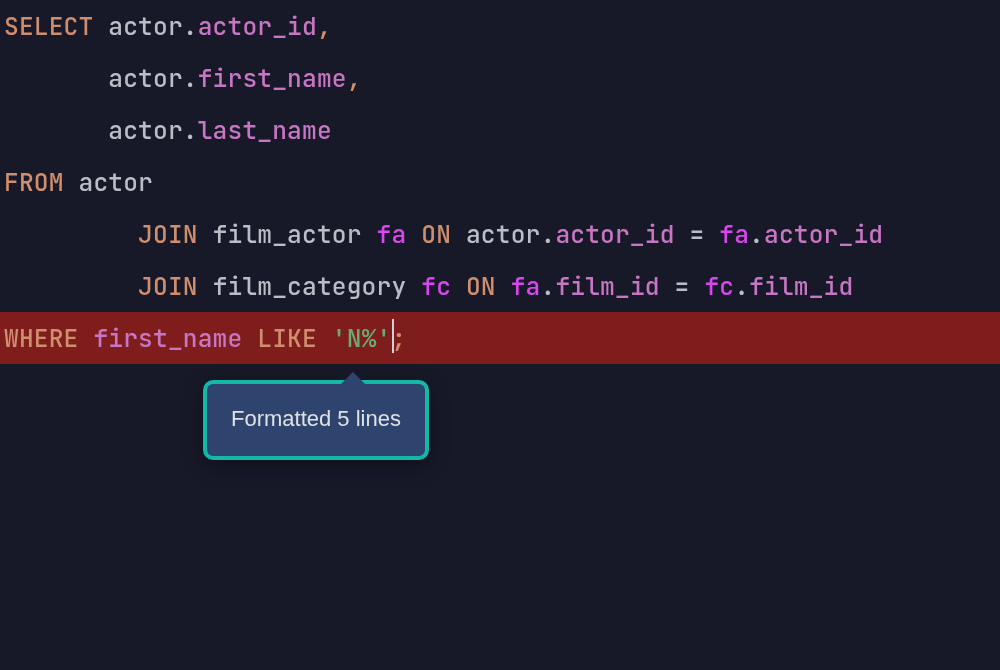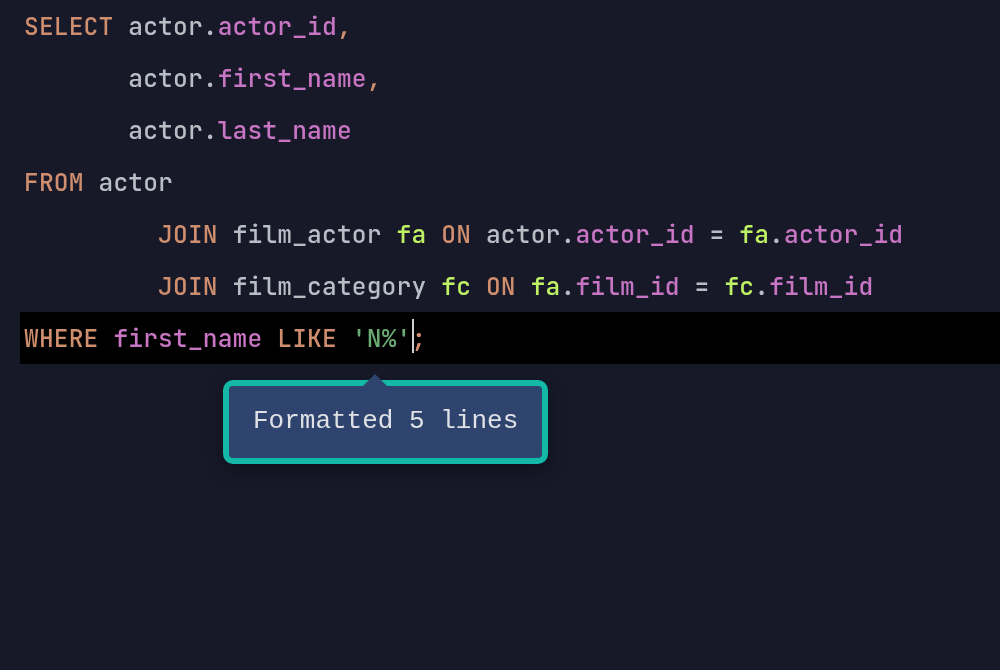--- a/index.html
+++ b/index.html
@@ -9,72 +9,71 @@
     height:670px;
     background:#171929;
     overflow:hidden;
     font-family:"SF Mono","JetBrains Mono","Menlo","Consolas",monospace;
   }
   .editor{
     position:relative;
     width:856px;
     height:670px;
     box-sizing:border-box;
-    margin-left:20px;
   }
   .code{
     position:absolute;
     left:0;
     top:0;
     width:1000px;
     font-size:24.5px;
     letter-spacing:0.2px;
     line-height:52px;
     white-space:pre;
     color:#B8BDC6;
     font-weight:500;
   }
   .code .line{
     display:block;
     padding-left:4px;
     height:52px;
   }
   .code .line.hl{
-    background:#000000;
+    background:#7f1d1d;
   }
   .kw  {color:#CF8E6D;}
   .col2 {color:#C875C4;}         
   .tbl {color:#B8BDC6;}
   .punc{color:#CF8E6D;}          
   .dot {color:#B8BDC6;}
   .str {color:#6AAB73;}          
   .semi{color:#CF8E6D;}
-  .ident{color:#bef264;}
+  .ident{color:#d946ef;}
   
   .caret{
     display:inline-block;
     width:2px;
     height:34px;
     background:#CED0D6;
     vertical-align:-6px;
     margin-left:1px;
     margin-right:-3px;
   }
 
   
   .tooltip{
     position:absolute;
     left:203px;
     top:380px;
     background:#2E436E;
-    border:6px solid #14b8a6;
+    border:4px solid #14b8a6;
     border-radius:10px;
     padding:18px 24px 20px 24px;
-    font-family:Liberation Mono, monospace;
-    font-size:26px;
+    font-family:Liberation Sans, sans-serif;
+    font-size:22px;
     line-height:34px;
     box-shadow:0 6px 20px rgba(0,0,0,0.35);
   }
   .tooltip .t1{color:#DFE1E5;}
   .tooltip .t2{color:#9099A8;}
   .tooltip .arrow{
     position:absolute;
     top:-12px;
     left:134px;
     width:0;height:0;

